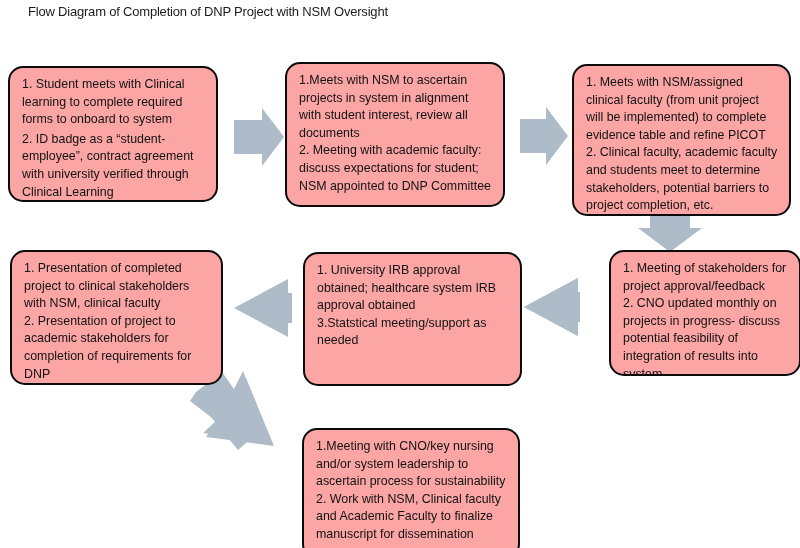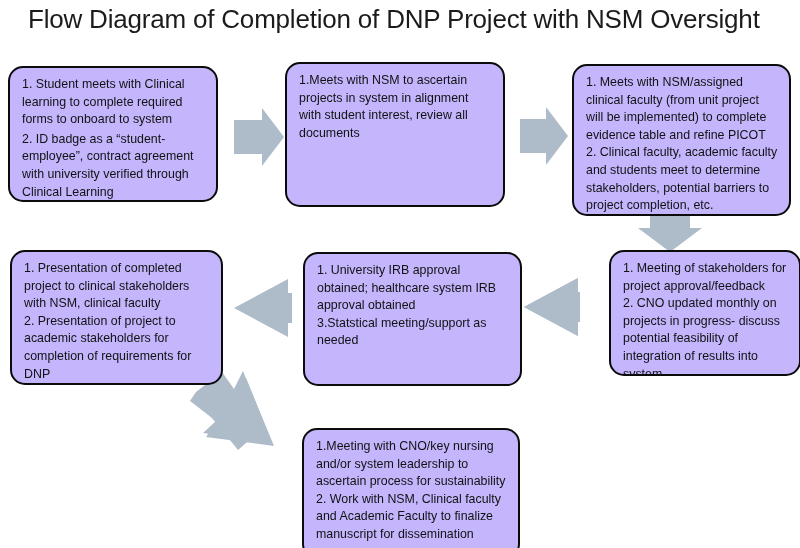--- a/index.html
+++ b/index.html
@@ -21,33 +21,33 @@
     left: 0;
     top: 0;
     width: 800px;
     height: 548px;
   }
 
   .title {
     position: absolute;
     left: 28px;
     top: 4px;
-    font-size: 26px;
+    font-size: 13px;
     font-weight: 400;
     letter-spacing: -0.2px;
     color: #1b1b1b;
     white-space: nowrap;
   }
 
   .node {
     position: absolute;
     box-sizing: border-box;
     border: 2.2px solid #0b0b0b;
     border-radius: 15px;
-    background: #c4b5fd;
+    background: #fca5a5;
     padding: 8px 10px 8px 12px;
     font-size: 12.4px;
     line-height: 1.42;
     color: #121212;
     overflow: hidden;
   }
   .node p {
     margin: 0;
   }
   .node p + p.gap {
@@ -103,20 +103,21 @@
     </g>
   </svg>
 
   <div class="node" style="left:8px; top:66px; width:210px; height:136px;">
     <p>1. Student  meets with Clinical learning to complete required forms to onboard to system</p>
     <p class="gap">2. ID badge  as a “student-employee”, contract agreement with university verified through Clinical Learning</p>
   </div>
 
   <div class="node" style="left:285px; top:62px; width:220px; height:145px;">
     <p>1.Meets with NSM to ascertain projects in system in alignment with student interest, review all documents</p>
+    <p>2. Meeting with academic faculty: discuss expectations for student; NSM appointed to DNP Committee</p>
   </div>
 
   <div class="node" style="left:572px; top:64px; width:219px; height:152px;">
     <p>1. Meets with NSM/assigned clinical faculty (from unit project will be implemented) to complete evidence table  and refine PICOT</p>
     <p>2. Clinical faculty, academic faculty and students meet  to determine stakeholders, potential barriers to project completion, etc.</p>
   </div>
 
   <div class="node" style="left:609px; top:250px; width:192px; height:126px;">
     <p>1. Meeting of stakeholders for project approval/feedback</p>
     <p>2. CNO updated monthly on projects in progress- discuss potential feasibility of integration of results into system.</p>

